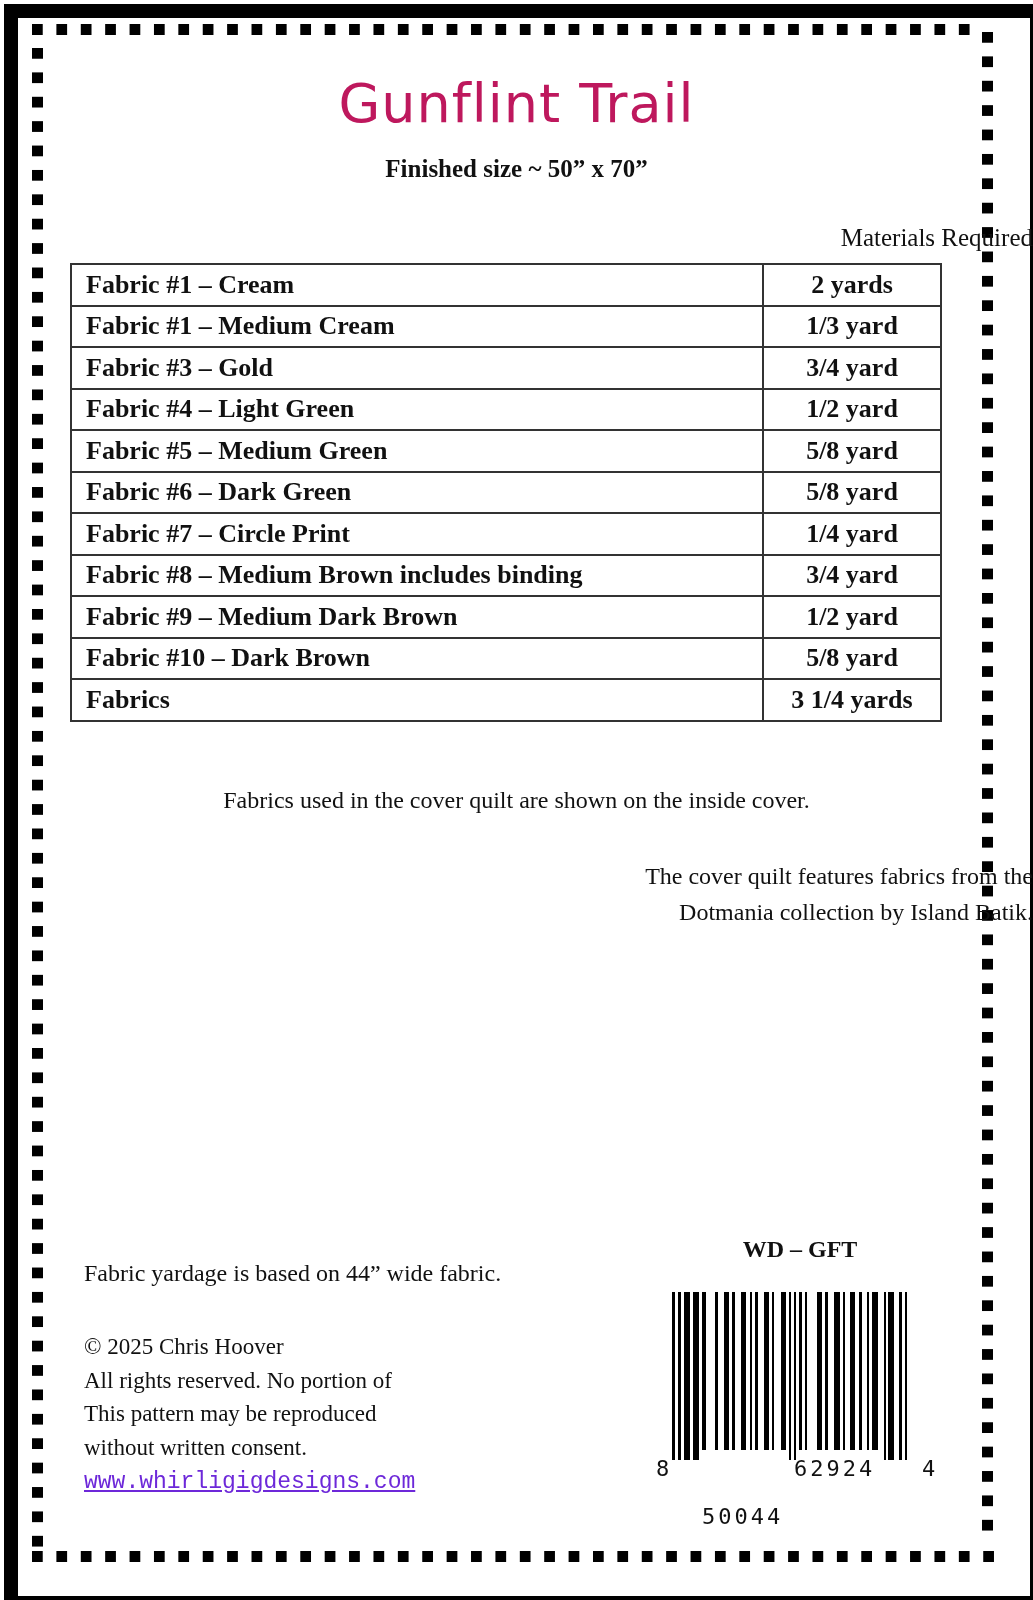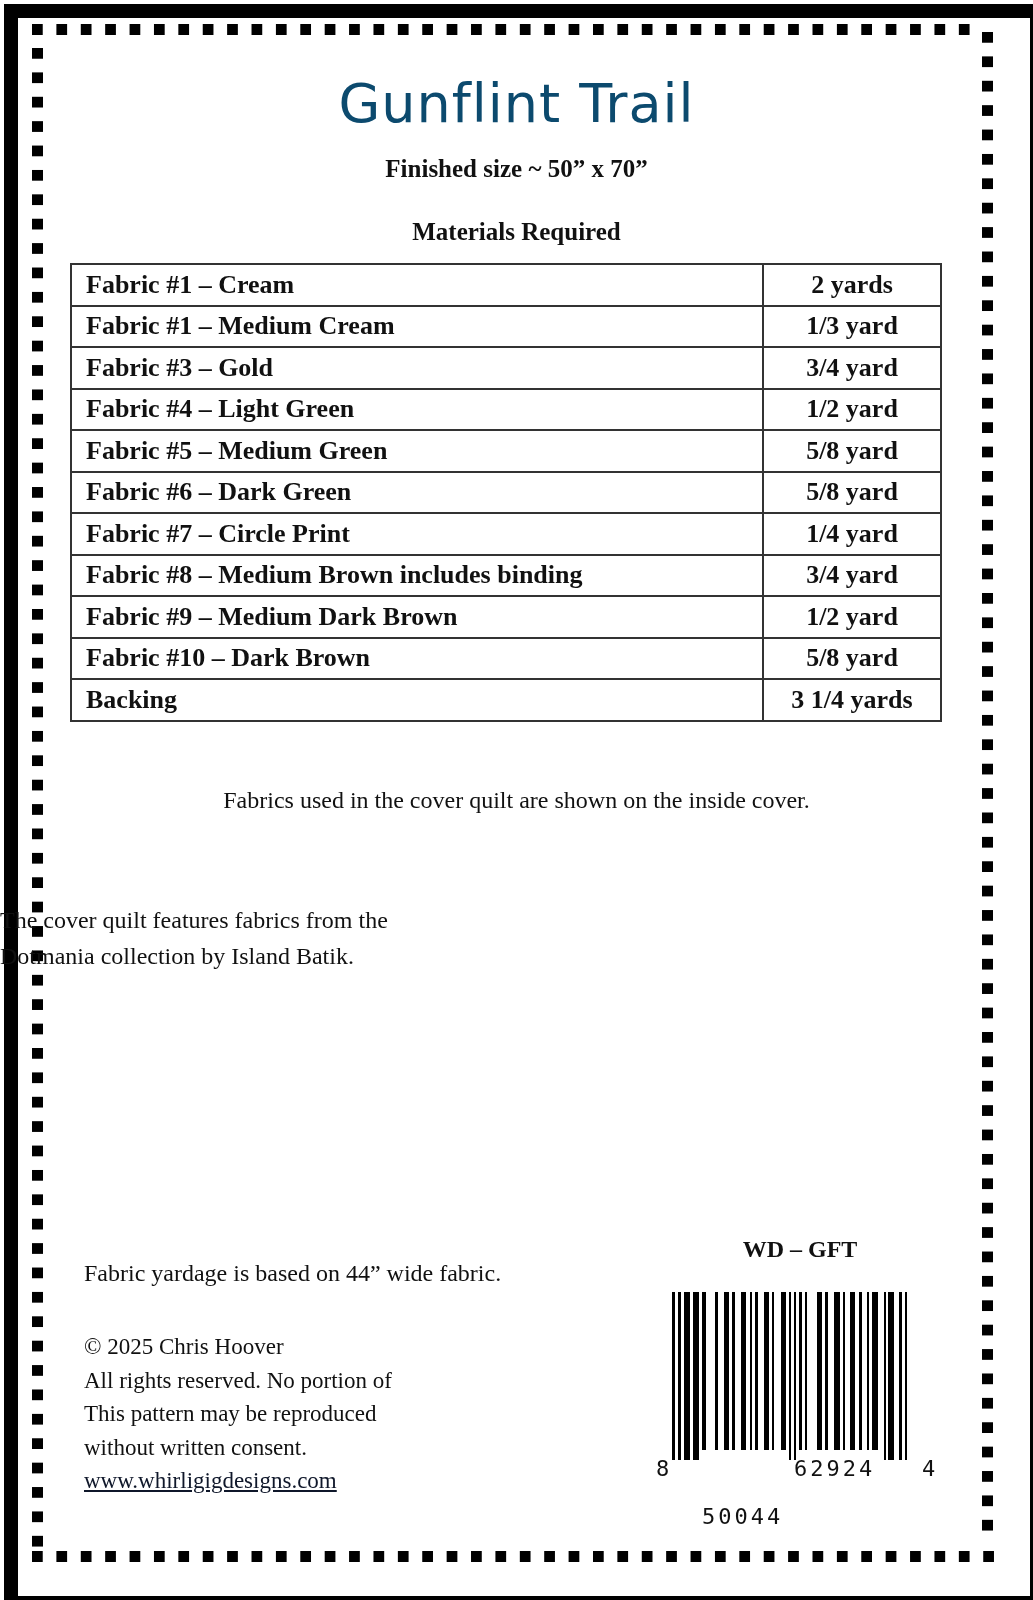--- a/index.html
+++ b/index.html
@@ -1,30 +1,30 @@
 <!DOCTYPE html>
 <html><head>
 <meta charset="utf-8">
 <style>
   html, body { margin: 0; padding: 0; background: #fff; }
   body { width: 1033px; height: 1600px; position: relative; overflow: hidden; font-family: "Liberation Serif", "DejaVu Serif", serif; color: #111; }
   .outer { position: absolute; left: 4px; top: 4px; width: 1012px; height: 1578px; border: 14px solid #000; box-sizing: content-box; background: #fff; }
   .dots-h { position: absolute; height: 11px; background-image: linear-gradient(to right, #000 0 11px, transparent 11px 24px); background-size: 24.4px 11px; background-repeat: repeat-x; }
   .dots-v { position: absolute; width: 11px; background-image: linear-gradient(to bottom, #000 0 11px, transparent 11px 24px); background-size: 11px 24.4px; background-repeat: repeat-y; }
-  .title { position: absolute; left: 0; right: 0; top: 72px; text-align: center; font-family: "DejaVu Sans", sans-serif; font-size: 54px; font-weight: normal; letter-spacing: 1px; color: #0c4a6e; }
+  .title { position: absolute; left: 0; right: 0; top: 72px; text-align: center; font-family: "DejaVu Sans", sans-serif; font-size: 54px; font-weight: normal; letter-spacing: 1px; color: #be185d; }
   .subtitle { position: absolute; left: 0; right: 0; top: 155px; text-align: center; font-size: 25px; font-weight: bold; }
-  .mat-heading { position: absolute; left: 0; right: 0; top: 218px; text-align: center; font-size: 25px; font-weight: bold; }
+  .mat-heading { position: absolute; left: 0; right: 0; top: 224px; text-align: right; font-size: 25px; font-weight: normal; }
   table.materials { position: absolute; left: 70px; top: 263px; width: 872px; border-collapse: collapse; border-radius: 11px; }
   table.materials td { border: 2px solid #333; height: 39.5px; font-size: 26px; font-weight: bold; padding: 0 0 0 14px; white-space: nowrap; line-height: 1; }
   table.materials td.qty { width: 176px; text-align: center; padding: 0; }
   .note1 { position: absolute; left: 0; right: 0; top: 787px; text-align: center; font-size: 24px; }
-  .note2 { position: absolute; left: 0; right: 0; top: 858px; text-align: left; font-size: 24px; line-height: 36px; margin-top: 44px; }
+  .note2 { position: absolute; left: 0; right: 0; top: 858px; text-align: right; font-size: 24px; line-height: 36px; }
   .yardage { position: absolute; left: 84px; top: 1260px; font-size: 24px; }
   .copyright { position: absolute; left: 84px; top: 1330px; font-size: 23px; line-height: 33.5px; }
-  .copyright a { color: #0f172a; text-decoration: underline; }
+  .copyright a { color: #6d28d9; text-decoration: underline; font-family: Liberation Mono, monospace; }
   .sku { position: absolute; left: 700px; top: 1236px; width: 200px; text-align: center; font-size: 24px; font-weight: bold; }
   .barcode { position: absolute; left: 672px; top: 1292px; width: 250px; height: 168px; }
   .barcode-digits { position: absolute; left: 652px; top: 1456px; width: 290px; font-family: "DejaVu Sans Mono", monospace; font-size: 22px; }
   .barcode-digits span { position: absolute; top: 0; }
 </style>
 </head>
 <body>
 
 <div class="outer"></div>
 
@@ -73,21 +73,21 @@
       </tr>
     <tr>
         <td>Fabric #9 – Medium Dark Brown</td>
         <td class="qty">1/2 yard</td>
       </tr>
     <tr>
         <td>Fabric #10 – Dark Brown</td>
         <td class="qty">5/8 yard</td>
       </tr>
     <tr>
-        <td>Backing</td>
+        <td>Fabrics</td>
         <td class="qty">3 1/4 yards</td>
       </tr>
   </tbody>
 </table>
 
 <div class="note1">Fabrics used in the cover quilt are shown on the inside cover.</div>
 <div class="note2">
   <div>The cover quilt features fabrics from the</div>
   <div>Dotmania collection by Island Batik.</div>
 </div>

